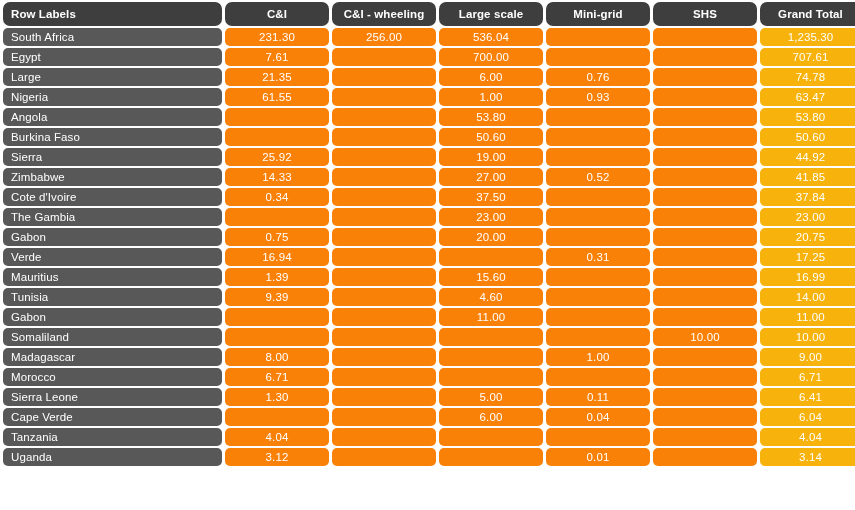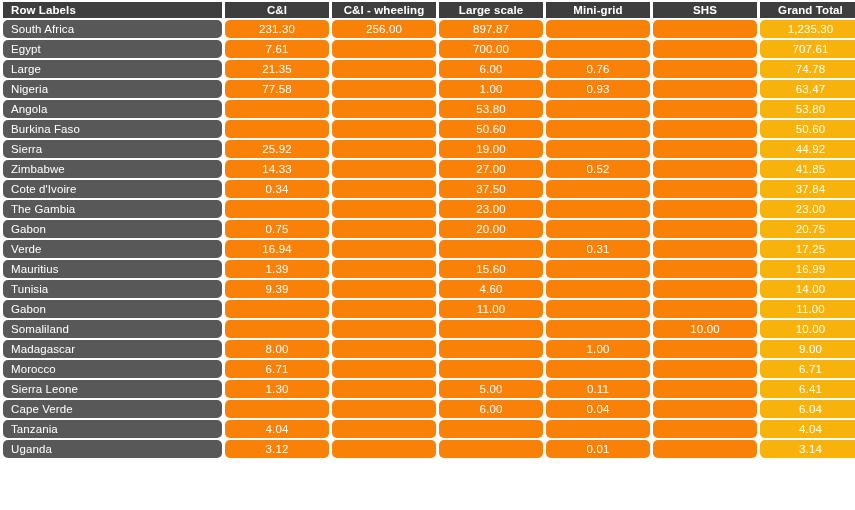--- a/index.html
+++ b/index.html
@@ -28,22 +28,22 @@
   col.c-label   { width: 219px; }
   col.c-val     { width: 104px; }
   col.c-total   { width: 101px; }
 
   
   th {
     background: #3e3e3e;
     color: #ffffff;
     font-size: 11.5px;
     font-weight: bold;
-    height: 16px;
-    border-radius: 0;
+    height: 24px;
+    border-radius: 7px;
     padding: 0 8px;
     text-align: center;
     white-space: nowrap;
     letter-spacing: 0.1px;
   }
   th.label-head {
     text-align: left;
   }
 
   
@@ -97,21 +97,21 @@
         <th class="">Mini-grid</th>
         <th class="">SHS</th>
         <th class="">Grand Total</th>
       </tr>
   </thead>
   <tbody>
       <tr>
         <td class="row-label">South Africa</td>
         <td class="val">231.30</td>
         <td class="val">256.00</td>
-        <td class="val">897.87</td>
+        <td class="val">536.04</td>
         <td class="val"></td>
         <td class="val"></td>
         <td class="val total">1,235.30</td>
       </tr>
       <tr>
         <td class="row-label">Egypt</td>
         <td class="val">7.61</td>
         <td class="val"></td>
         <td class="val">700.00</td>
         <td class="val"></td>
@@ -122,21 +122,21 @@
         <td class="row-label">Large</td>
         <td class="val">21.35</td>
         <td class="val"></td>
         <td class="val">6.00</td>
         <td class="val">0.76</td>
         <td class="val"></td>
         <td class="val total">74.78</td>
       </tr>
       <tr>
         <td class="row-label">Nigeria</td>
-        <td class="val">77.58</td>
+        <td class="val">61.55</td>
         <td class="val"></td>
         <td class="val">1.00</td>
         <td class="val">0.93</td>
         <td class="val"></td>
         <td class="val total">63.47</td>
       </tr>
       <tr>
         <td class="row-label">Angola</td>
         <td class="val"></td>
         <td class="val"></td>

